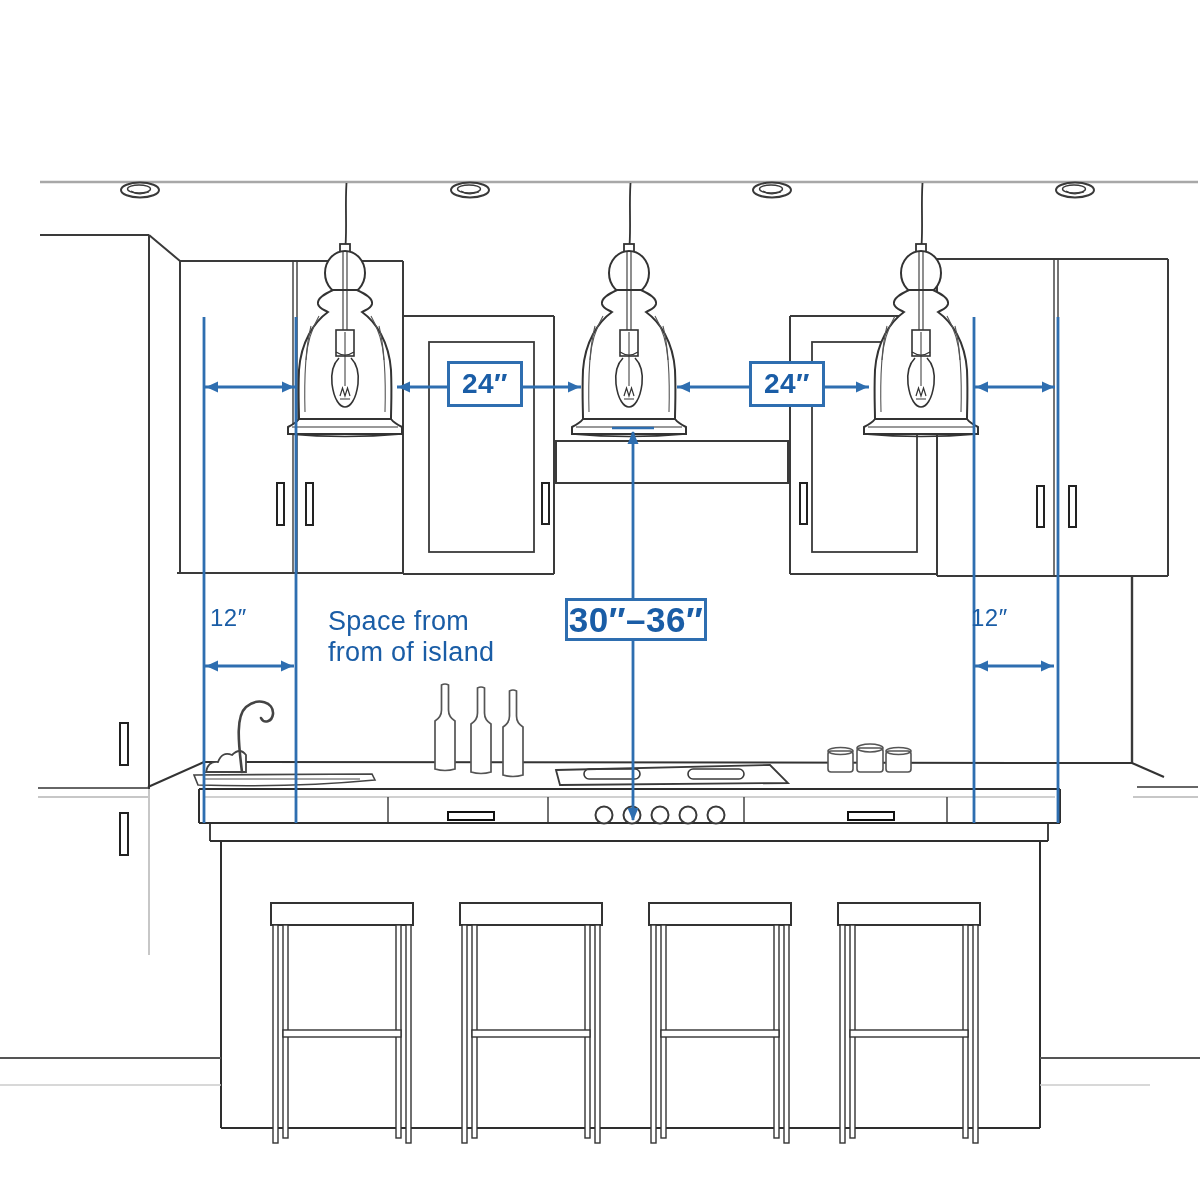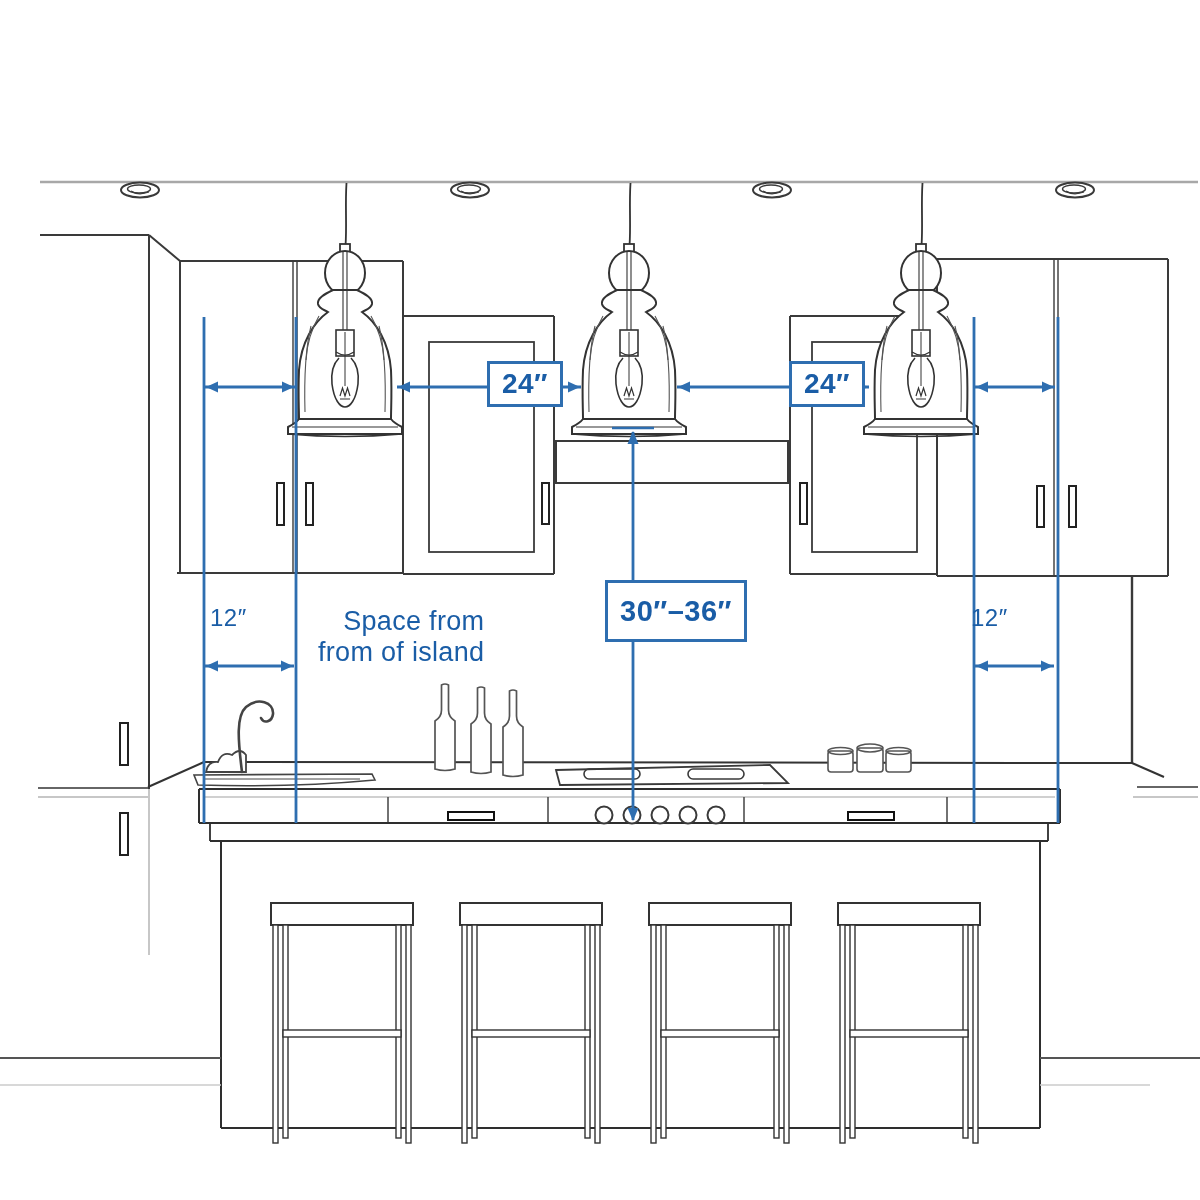--- a/index.html
+++ b/index.html
@@ -10,21 +10,21 @@
   }
   html,body{margin:0;padding:0;background:var(--bg);}
   .stage{
     position:relative;width:1200px;height:1200px;background:var(--bg);
     font-family:"Liberation Sans","DejaVu Sans",sans-serif;overflow:hidden;
   }
   .stage svg{position:absolute;left:0;top:0;}
   .dim-box{
     position:absolute;display:flex;align-items:center;justify-content:center;
     background:#fff;border:3px solid var(--ann-line);box-sizing:border-box;
-    color:var(--ann-text);font-weight:bold;font-size:28px;letter-spacing:.5px;margin-left:40px;
+    color:var(--ann-text);font-weight:bold;font-size:28px;letter-spacing:.5px;
   }
   .dim-text{
     position:absolute;color:var(--ann-text);font-weight:normal;font-size:24px;
     text-align:left;letter-spacing:.5px;
   }
   .note-text{
     position:absolute;color:var(--ann-text);font-weight:500;font-size:27px;
     line-height:31px;letter-spacing:.3px;
   }
 </style>
@@ -212,24 +212,24 @@
         <path d="M1053,666 L1041,660.5 L1041,671.5 Z"></path>
       <path d="M633,431 L627.5,444 L638.5,444 Z"></path>
       <path d="M633,821 L627.5,808 L638.5,808 Z"></path>
     </g>
   </svg>
 
   <div class="dim-box" style="left:447px;top:361px;width:76px;height:46px;">24″</div>
 
   <div class="dim-box" style="left:749px;top:361px;width:76px;height:46px;">24″</div>
 
-  <div class="dim-box" style="left:565px;top:580px;width:142px;height:62px;font-size:29px;">30″–36″</div>
+  <div class="dim-box" style="left:565px;top:598px;width:142px;height:43px;font-size:35px;">30″–36″</div>
 
   <div class="dim-text" style="left:210px;top:604px;width:90px;">12″</div>
 
   <div class="dim-text" style="left:971px;top:604px;width:90px;">12″</div>
 
-  <div class="note-text" style="left:318px;top:606px;text-align:right;">
+  <div class="note-text" style="left:328px;top:606px;">
     <div>Space from</div>
     <div>from of island</div>
   </div>
 
 </div>
 
 </body></html>

